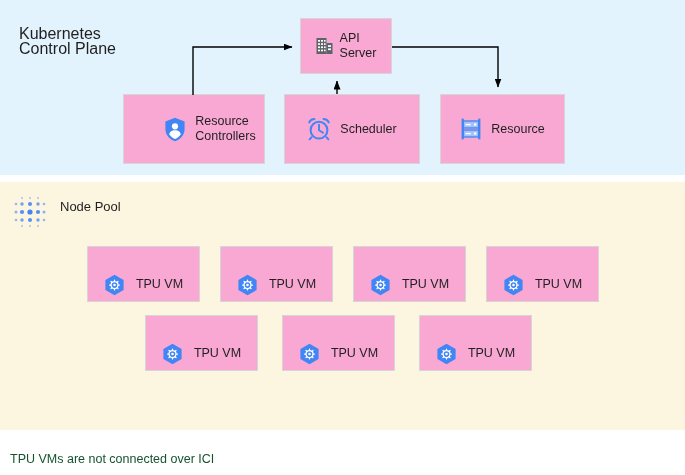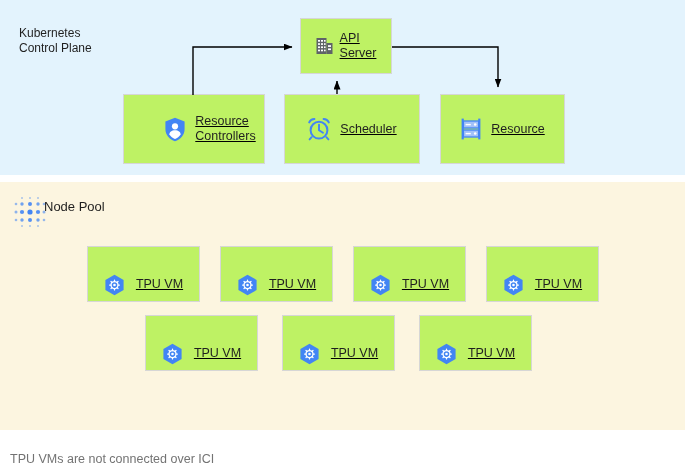--- a/index.html
+++ b/index.html
@@ -34,54 +34,53 @@
   }
   #node-pool-region {
     top: 182px;
     height: 248px;
     background: #fcf5e0;
   }
 
   
   .region-title {
     position: absolute;
-    font-size: 12px;
+    font-size: 16px;
     line-height: 15px;
     color: #1f1f1f;
     white-space: pre-line;
   }
   #control-plane-title {
     left: 19px;
     top: 26px;
   }
   #node-pool-title {
-    left: 44px;
+    left: 60px;
     top: 199px;
     font-size: 13px;
   }
 
   
   #node-pool-icon {
     position: absolute;
     left: 10px;
     top: 192px;
     width: 40px;
     height: 40px;
   }
 
   
   .card {
     position: absolute;
-    background: #bef264;
+    background: #f9a8d4;
     border: 1px solid #d6d6d6;
     box-sizing: border-box;
     display: flex;
     align-items: center;
     justify-content: center;
-    text-decoration: underline;
   }
   .card-inner {
     display: flex;
     align-items: center;
     gap: 9px;
   }
   .card-icon {
     flex: 0 0 auto;
     display: block;
   }
@@ -115,21 +114,21 @@
     pointer-events: none;
   }
 
   
   #footer-note {
     position: absolute;
     left: 10px;
     top: 452px;
     font-size: 12.5px;
     line-height: 15px;
-    color: #737373;
+    color: #14532d;
   }
 </style>
 </head>
 <body>
 
 <div id="canvas">
 
   <div class="region" id="control-plane-region"></div>
 
   <div class="region-title" id="control-plane-title">Kubernetes

